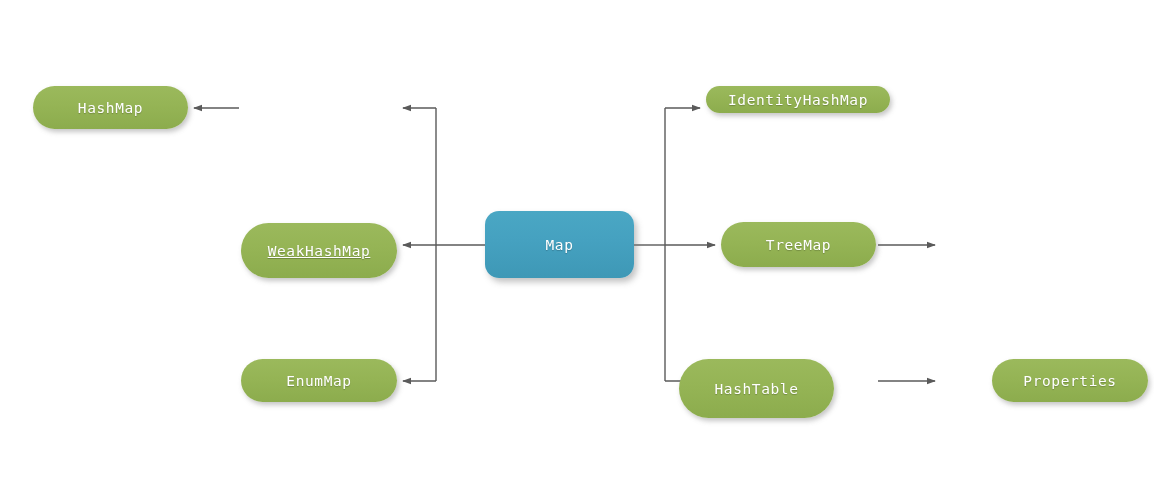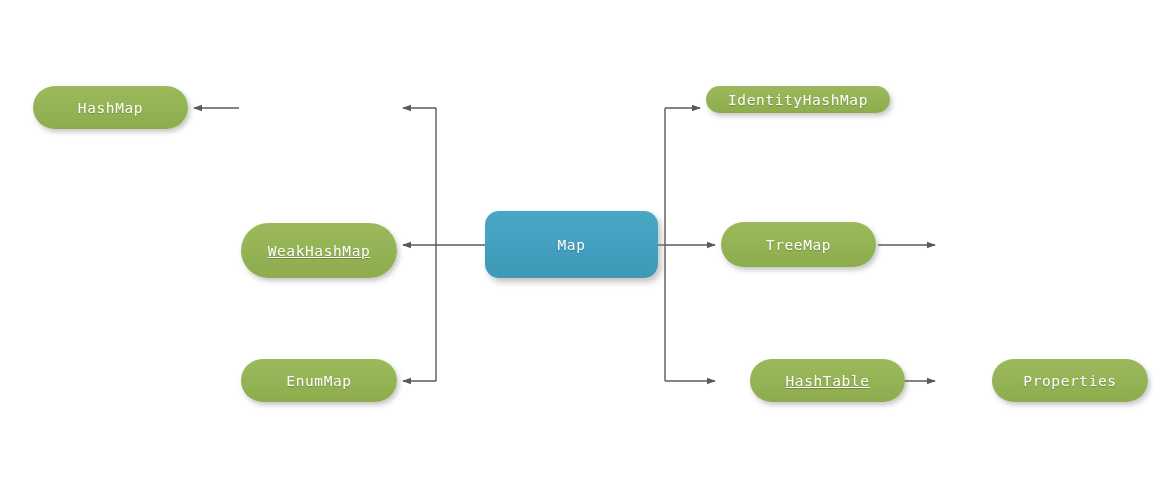--- a/index.html
+++ b/index.html
@@ -87,21 +87,21 @@
       <path d="M 665 245 L 715 245" marker-end="url(#arrow-right)"></path>
 
       <path d="M 665 381 L 715 381" marker-end="url(#arrow-right)"></path>
 
       <path d="M 878 245 L 935 245" marker-end="url(#arrow-right)"></path>
 
       <path d="M 878 381 L 935 381" marker-end="url(#arrow-right)"></path>
     </g>
   </svg>
 
-  <div class="node node-blue" style="left:485px; top:211px; width:173px; height:67px;">
+  <div class="node node-blue" style="left:485px; top:211px; width:149px; height:67px;">
     <span>Map</span>
   </div>
 
   <div class="node node-green" style="left:33px; top:86px; width:155px; height:43px;">
     <span>HashMap</span>
   </div>
 
 
   <div class="node node-green" style="left:241px; top:223px; width:156px; height:55px;text-decoration:underline;">
     <span>WeakHashMap</span>
@@ -112,21 +112,21 @@
   </div>
 
   <div class="node node-green" style="left:706px; top:86px; width:184px; height:27px;">
     <span>IdentityHashMap</span>
   </div>
 
   <div class="node node-green" style="left:721px; top:222px; width:155px; height:45px;">
     <span>TreeMap</span>
   </div>
 
-  <div class="node node-green" style="left:750px; top:359px; width:155px; height:43px;text-decoration:underline;">
+  <div class="node node-green" style="left:679px; top:359px; width:155px; height:59px;">
     <span>HashTable</span>
   </div>
 
 
   <div class="node node-green" style="left:992px; top:359px; width:156px; height:43px;">
     <span>Properties</span>
   </div>
 
 </div>
 

